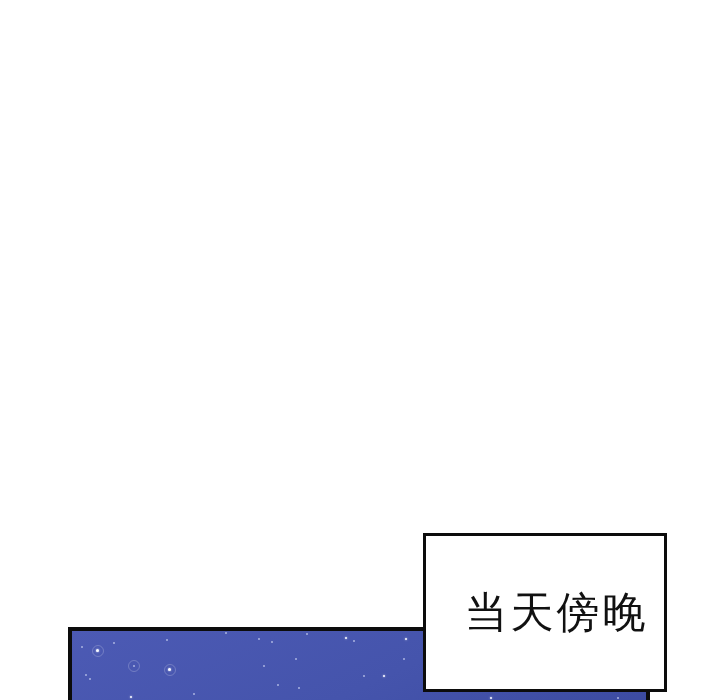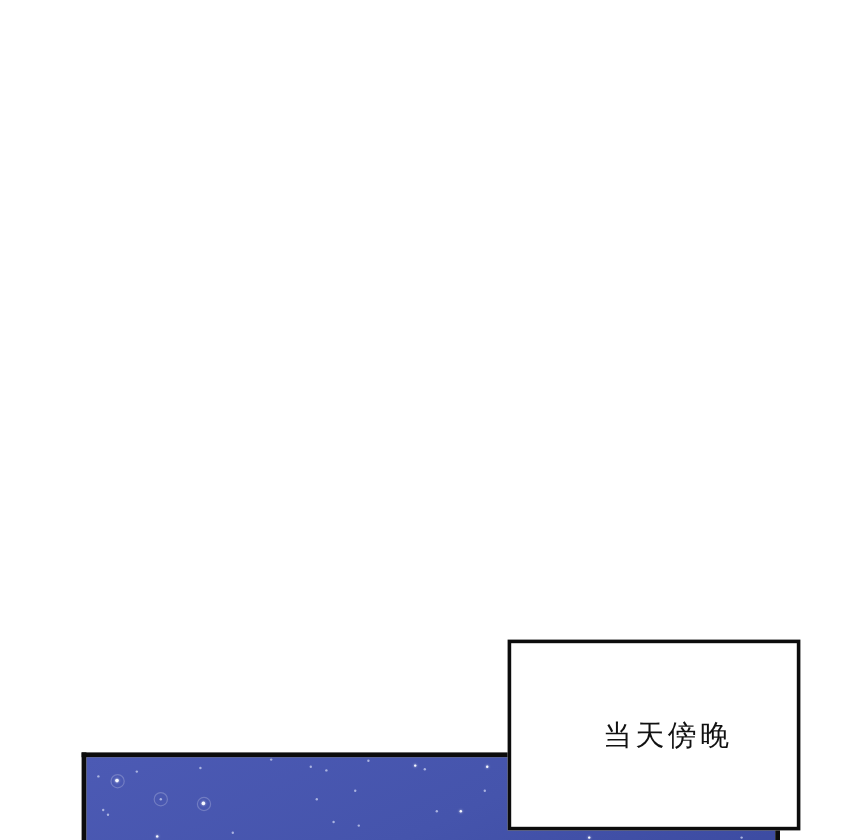--- a/index.html
+++ b/index.html
@@ -39,21 +39,21 @@
   .caption-box {
     position: absolute; left: 423px; top: 533px;
     width: 244px; height: 159px;
     box-sizing: border-box;
     background: var(--page-bg, #ffffff);
     border: 3px solid var(--line, #0c0c0c);
     display: flex; align-items: center; justify-content: center;
     z-index: 2;
   }
   .caption-text {
-    font-size: 24px; letter-spacing: 3px; line-height: 1;
+    font-size: 43px; letter-spacing: 3px; line-height: 1;
     color: var(--ink, #111111); white-space: nowrap;
     padding-left: 3px; 
     margin-left: 20px;
   }
 </style>
 </head>
 <body>
 
 <div class="comic-page">
 

